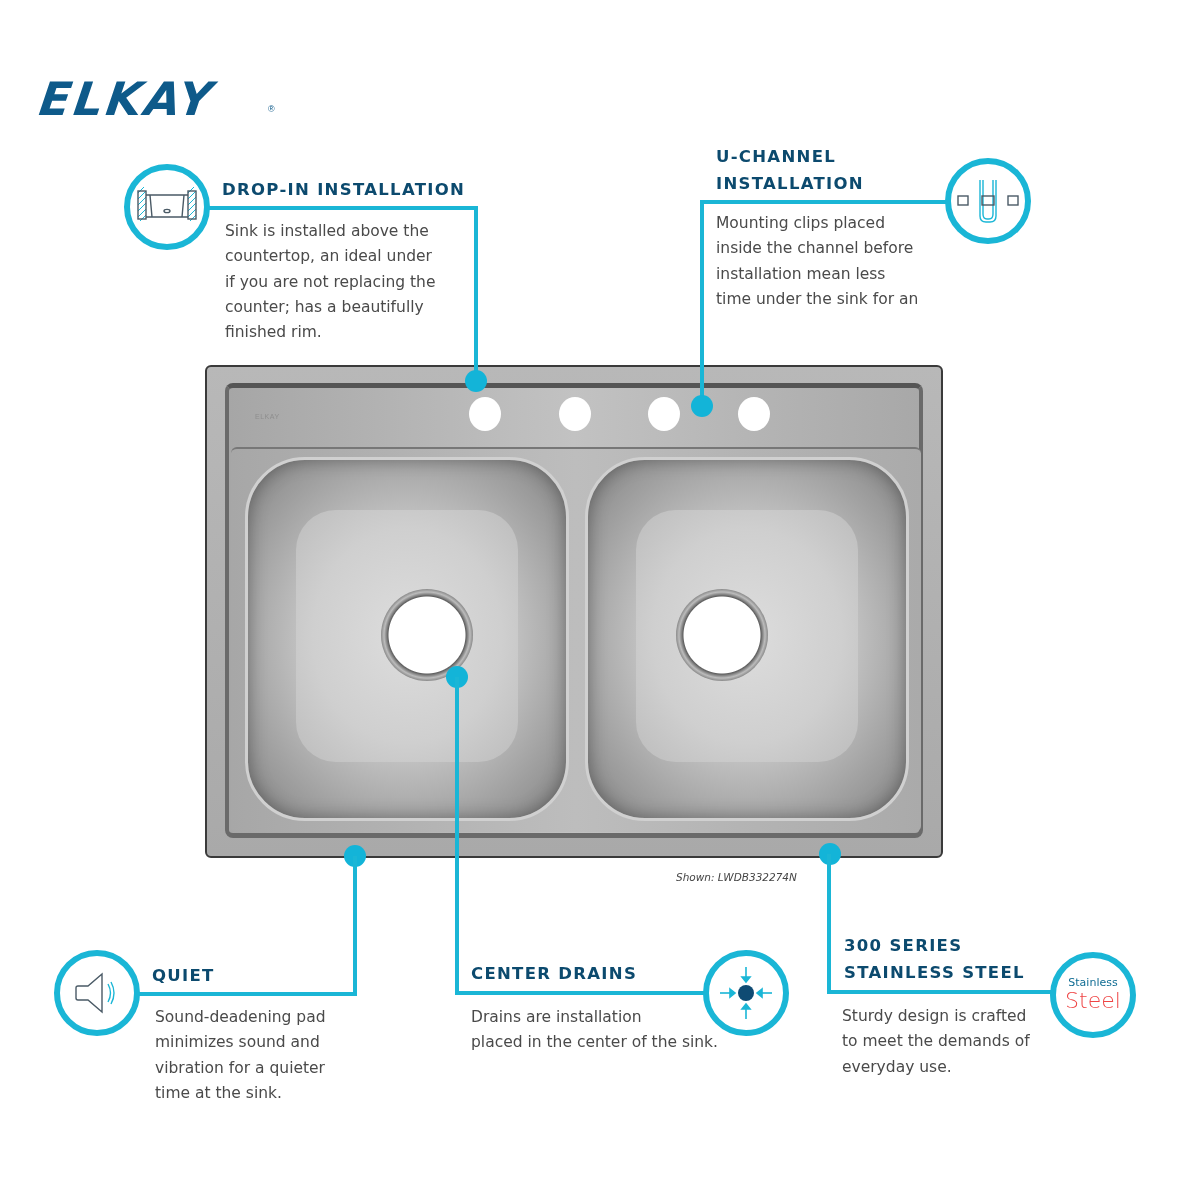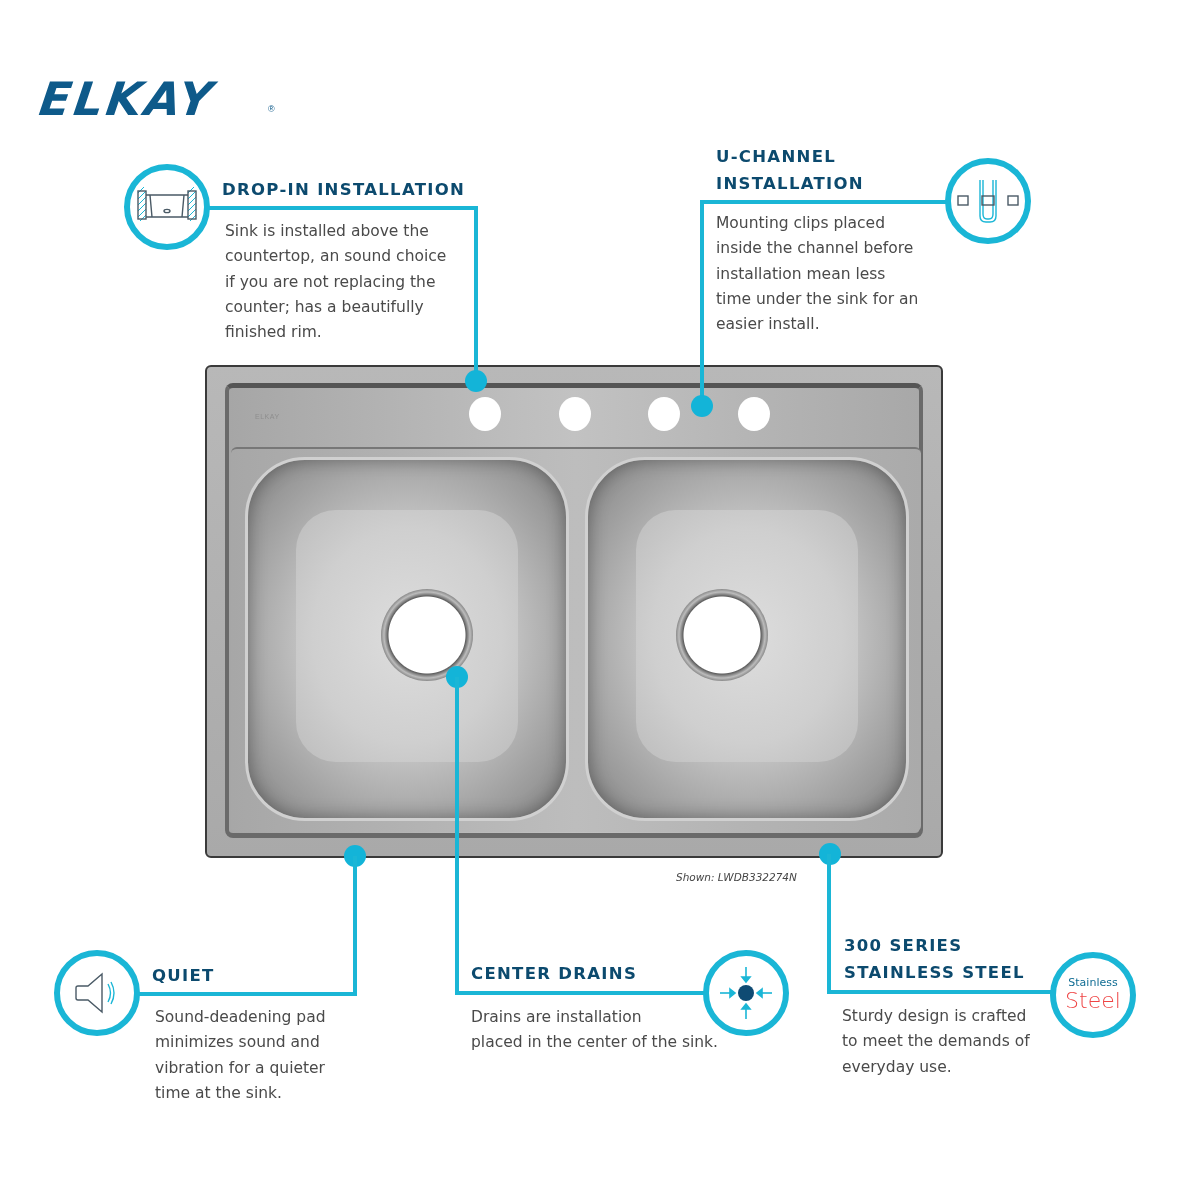--- a/index.html
+++ b/index.html
@@ -66,21 +66,21 @@
       <ellipse cx="31" cy="24" rx="3" ry="1.6"></ellipse>
     </g>
   </svg>
 </div>
 <div class="line" style="left:204px; top:206px; width:274px; height:4px;"></div>
 <div class="line" style="left:474px; top:206px; width:4px; height:170px;"></div>
 <div class="dot" style="left:465px; top:370px;"></div>
 <div class="abs heading" style="left:222px; top:176px;">DROP-IN INSTALLATION</div>
 <div class="abs body-text" style="left:225px; top:219px; width:240px;">
   <div>Sink is installed above the</div>
-  <div>countertop, an sound choice</div>
+  <div>countertop, an ideal under</div>
   <div>if you are not replacing the</div>
   <div>counter; has a beautifully</div>
   <div>finished rim.</div>
 </div>
 
 <div class="abs icon-circle" style="left:945px; top:158px;">
   <svg width="68" height="46" viewBox="0 0 68 46">
     <g fill="none" stroke-width="1.4">
       <path d="M26 2 L26 38 Q26 44 32 44 L36 44 Q42 44 42 38 L42 2" stroke="#1ab6d6"></path>
       <path d="M29 2 L29 36 Q29 41 33 41 L35 41 Q39 41 39 36 L39 2" stroke="#1ab6d6"></path>
@@ -95,21 +95,20 @@
 <div class="dot" style="left:691px; top:395px;"></div>
 <div class="abs heading" style="left:716px; top:143px;">
   <div>U-CHANNEL</div>
   <div>INSTALLATION</div>
 </div>
 <div class="abs body-text" style="left:716px; top:211px; width:230px;">
   <div>Mounting clips placed</div>
   <div>inside the channel before</div>
   <div>installation mean less</div>
   <div>time under the sink for an</div>
-  <div>easier install.</div>
 </div>
 
 <div class="dot" style="left:344px; top:845px;"></div>
 <div class="line" style="left:353px; top:856px; width:4px; height:140px;"></div>
 <div class="line" style="left:136px; top:992px; width:221px; height:4px;"></div>
 <div class="abs icon-circle" style="left:54px; top:950px;">
   <svg width="46" height="42" viewBox="0 0 46 42">
     <g fill="none" stroke-width="1.4">
       <path d="M4 14 Q2 14 2 16 L2 26 Q2 28 4 28 L14 28 L28 40 L28 2 L14 14 Z" stroke="#4a5a66"></path>
       <path d="M34 12 Q39 21 34 30" stroke="#1ab6d6"></path>

